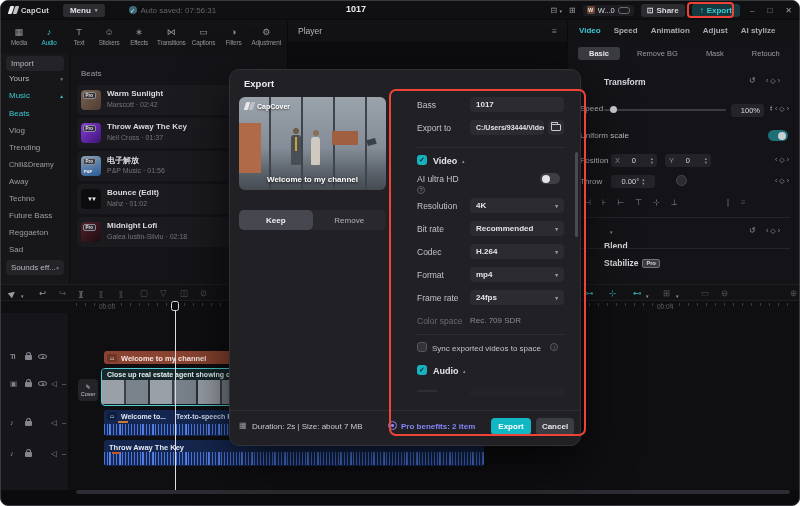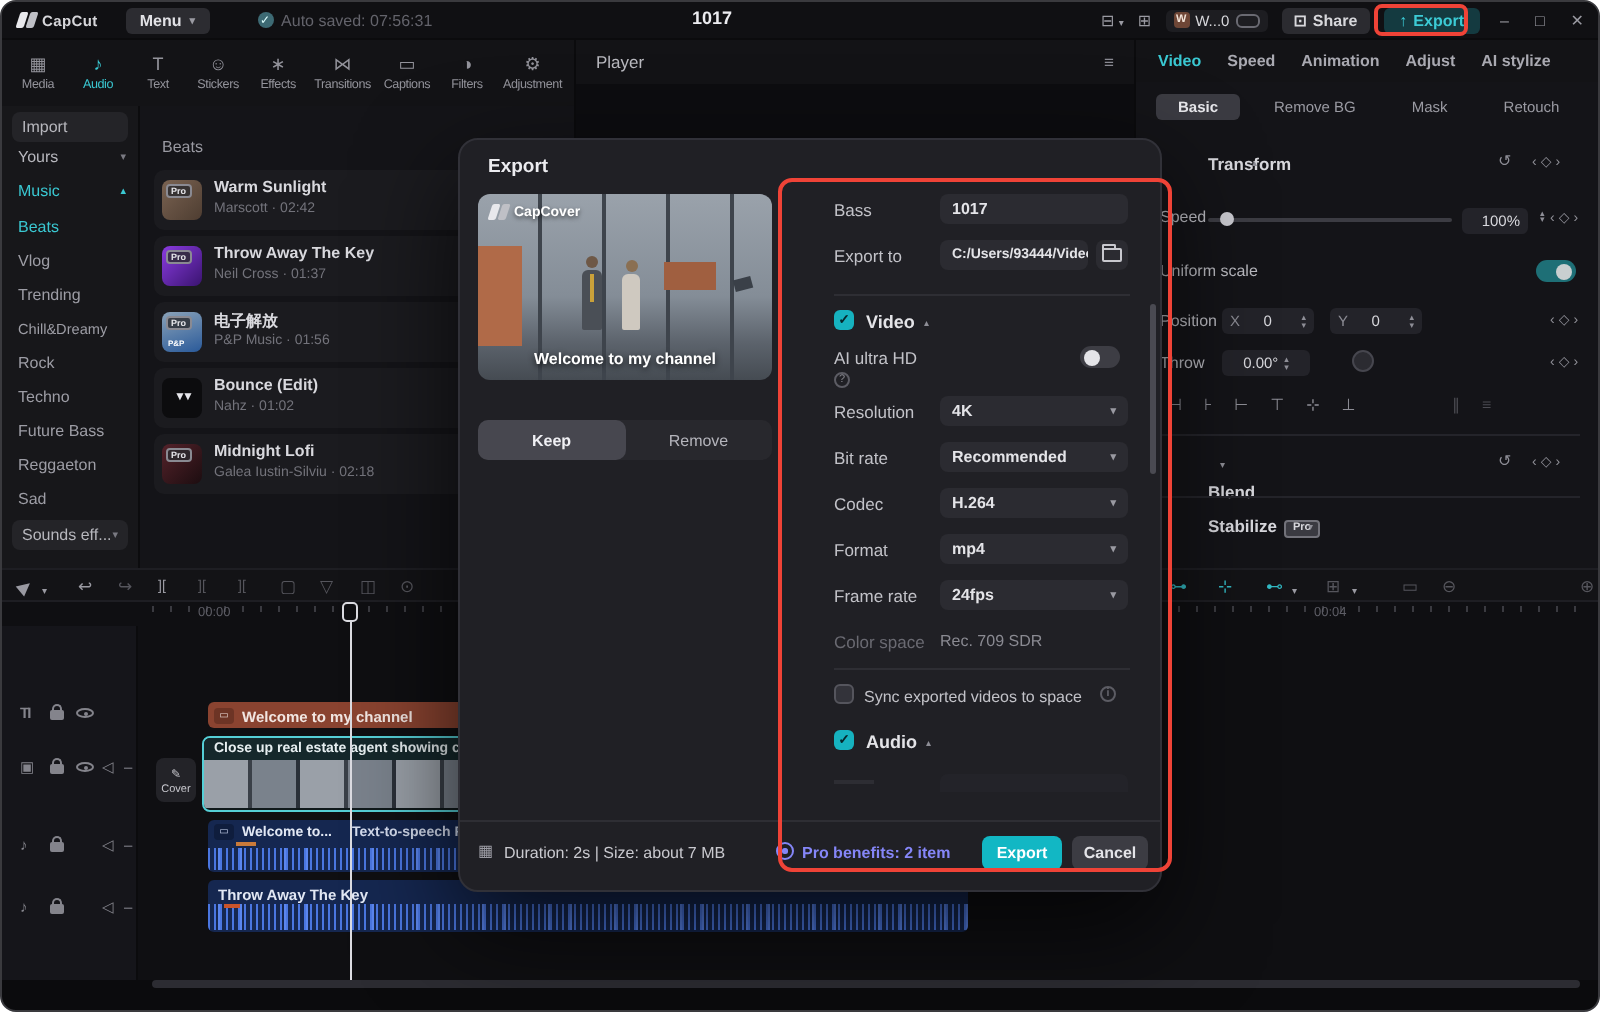--- a/index.html
+++ b/index.html
@@ -238,21 +238,21 @@
     <div class="sb-item sb-sub" style="top:73px">
         <span>Vlog</span>
       </div>
     <div class="sb-item sb-sub" style="top:90px">
         <span>Trending</span>
       </div>
     <div class="sb-item sb-sub" style="top:107px;font-size:7.3px">
         <span>Chill&amp;Dreamy</span>
       </div>
     <div class="sb-item sb-sub" style="top:124px">
-        <span>Rock</span>
+        <span>Away</span>
       </div>
     <div class="sb-item sb-sub" style="top:141px">
         <span>Techno</span>
       </div>
     <div class="sb-item sb-sub" style="top:158px">
         <span>Future Bass</span>
       </div>
     <div class="sb-item sb-sub" style="top:175px">
         <span>Reggaeton</span>
       </div>

